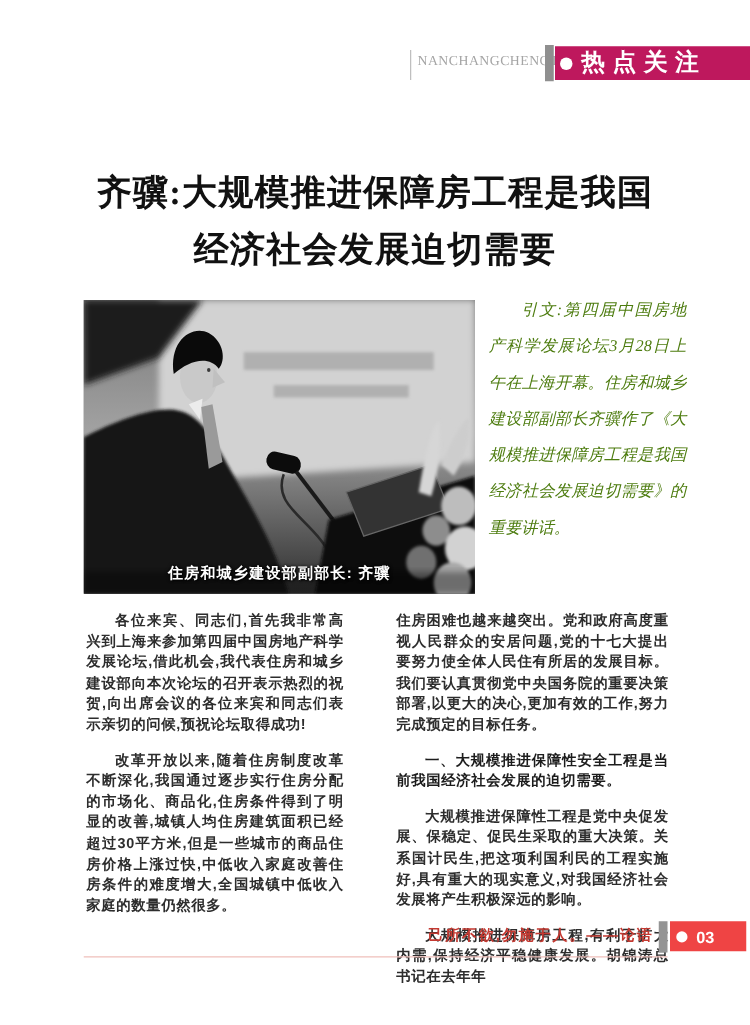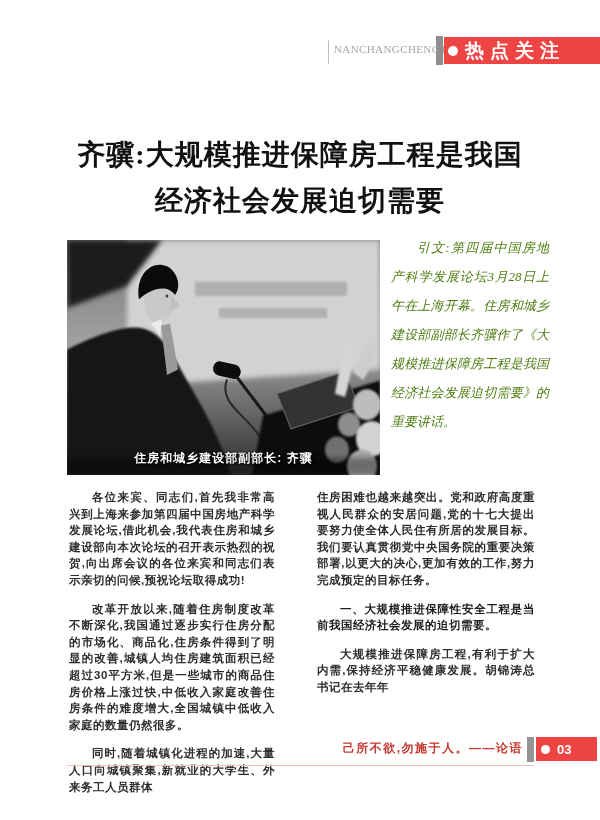--- a/index.html
+++ b/index.html
@@ -3,21 +3,21 @@
 <meta charset="utf-8">
 <style>
   html,body{margin:0;padding:0;background:#ffffff;}
   .page{position:relative;width:600px;height:820px;background:#ffffff;overflow:hidden;
         font-family:"Liberation Sans",sans-serif;}
   
   .brand-rule{position:absolute;left:328px;top:40px;width:1px;height:24px;background:#bfbfbf;}
   .brand{position:absolute;left:334px;top:44px;font-family:"Liberation Serif",serif;
          font-size:11px;color:#a5a5a5;letter-spacing:0.4px;line-height:1;}
   .header-notch{position:absolute;left:436px;top:36px;width:7px;height:29px;background:#8f8f8f;}
-  .badge{position:absolute;left:444px;top:37px;width:156px;height:27px;background:#ef4444;
+  .badge{position:absolute;left:444px;top:37px;width:156px;height:27px;background:#be185d;
          display:flex;align-items:center;}
   .badge-dot{width:10px;height:10px;border-radius:50%;background:#ffffff;margin-left:4px;flex:none;}
   .badge-text{color:#ffffff;font-size:19px;font-weight:bold;letter-spacing:6px;margin-left:7px;
               line-height:1;white-space:nowrap;}
   
   .title{position:absolute;left:0;top:132px;width:600px;text-align:center;
          font-family:Liberation Serif, serif;font-weight:900;font-size:28px;
          line-height:46px;color:#111111;letter-spacing:1px;}
   
   .photo{position:absolute;left:67px;top:240px;width:313px;height:235px;background:#555;}
@@ -111,25 +111,25 @@
       <rect x="0" y="198" width="313" height="16" fill="#000000" opacity="0.35" filter="url(#pg-blur)"></rect>
     </svg>
     <div class="photo-caption">住房和城乡建设部副部长: 齐骥</div>
   </div>
 
   <div class="intro">引文:第四届中国房地产科学发展论坛3月28日上午在上海开幕。住房和城乡建设部副部长齐骥作了《大规模推进保障房工程是我国经济社会发展迫切需要》的重要讲话。</div>
 
   <div class="col col-left">
     <p class="body-p">各位来宾、同志们,首先我非常高兴到上海来参加第四届中国房地产科学发展论坛,借此机会,我代表住房和城乡建设部向本次论坛的召开表示热烈的祝贺,向出席会议的各位来宾和同志们表示亲切的问候,预祝论坛取得成功!</p>
     <p class="body-p">改革开放以来,随着住房制度改革不断深化,我国通过逐步实行住房分配的市场化、商品化,住房条件得到了明显的改善,城镇人均住房建筑面积已经超过30平方米,但是一些城市的商品住房价格上涨过快,中低收入家庭改善住房条件的难度增大,全国城镇中低收入家庭的数量仍然很多。</p>
-    <p class="body-p">同时,随着城镇化进程的加速,大量人口向城镇聚集,新就业的大学生、外来务工人员群体</p>
   </div>
   <div class="col col-right">
     <p class="body-p no-indent">住房困难也越来越突出。党和政府高度重视人民群众的安居问题,党的十七大提出要努力使全体人民住有所居的发展目标。我们要认真贯彻党中央国务院的重要决策部署,以更大的决心,更加有效的工作,努力完成预定的目标任务。</p>
     <p class="body-p heading-p">一、大规模推进保障性安全工程是当前我国经济社会发展的迫切需要。</p>
+    <p class="body-p">大规模推进保障性工程是党中央促发展、保稳定、促民生采取的重大决策。关系国计民生,把这项利国利民的工程实施好,具有重大的现实意义,对我国经济社会发展将产生积极深远的影响。</p>
     <p class="body-p">大规模推进保障房工程,有利于扩大内需,保持经济平稳健康发展。胡锦涛总书记在去年年</p>
   </div>
 
   <span class="footer-line"></span>
   <span class="footer-quote">己所不欲,勿施于人。——论语</span>
   <span class="footer-notch"></span>
   <div class="page-badge">
     <span class="page-dot"></span>
     <span class="page-num">03</span>
   </div>

